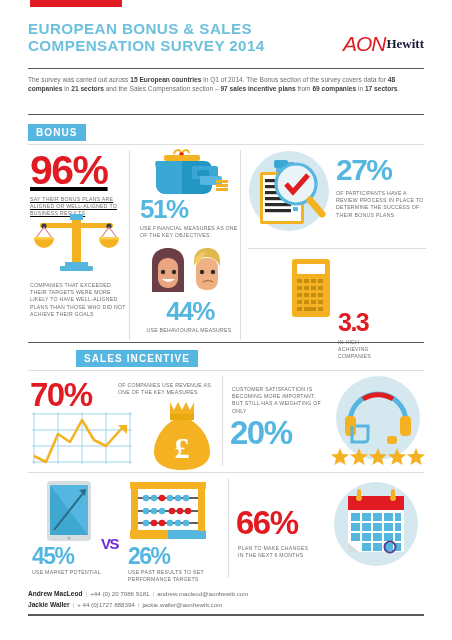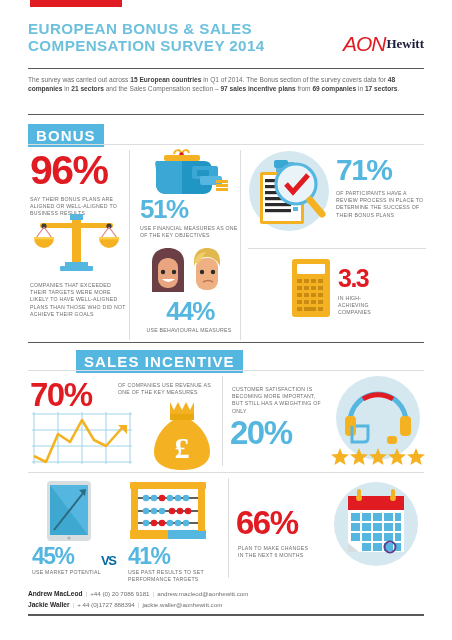--- a/index.html
+++ b/index.html
@@ -40,21 +40,21 @@
   
   .intro {
     position:absolute; left:28px; top:75px; width:398px;
     color:#6d6e71; font-size:6.6px; line-height:9.4px;
   }
   .intro b { color:#3f3f41; font-weight:bold; }
 
   
   .sectag {
     position:absolute; background:#55b7e0; color:#fff;
-    font-size:15px; font-weight:bold; letter-spacing:1.1px;
+    font-size:10px; font-weight:bold; letter-spacing:1.1px;
     padding:3px 8px 3px 8px;
   }
 
   
   .cap {
     color:#6d6e71; font-size:5.2px; line-height:7.2px;
     letter-spacing:0.25px; text-transform:uppercase;
   }
   .bignum { font-weight:bold; line-height:1; letter-spacing:-1.5px; }
   .red { color:#e01b22; }
@@ -94,21 +94,21 @@
   <div class="intro">
     <span>The survey was carried out across </span><b>15 European countries</b><span> in Q1 of 2014. The Bonus section of the survey covers data for </span><b>48 companies</b><span> in </span><b>21 sectors</b><span> and the Sales Compensation section – </span><b>97 sales incentive plans</b><span> from </span><b>69 companies</b><span> in </span><b>17 sectors</b><span>.</span>
   </div>
 
   <div class="rule" style="top:114px"></div>
 
   <div class="sectag" style="left:28px; top:124px;">BONUS</div>
 
   <div class="hline" style="left:28px; top:144px; width:396px;"></div>
 
-  <div style="position:absolute; left:30px; top:150px; width:96px;">
+  <div style="position:absolute; left:30px; top:150px; width:96px;text-decoration:underline;">
     <div class="bignum red" style="font-size:41px;">96%</div>
     <div class="cap" style="margin-top:5px; width:92px;">SAY THEIR BONUS PLANS ARE ALIGNED OR WELL-ALIGNED TO BUSINESS RESULTS</div>
   </div>
 
   <div style="position:absolute; left:32px; top:212px;">
     <svg width="88" height="62" viewBox="0 0 88 62">
       <rect x="40" y="6" width="9" height="44" fill="#f4b223"></rect>
       <rect x="38" y="2" width="13" height="6" fill="#55b7e0"></rect>
       <rect x="8" y="11" width="73" height="5" rx="2" fill="#f4b223"></rect>
       <circle cx="12" cy="14" r="2.6" fill="#3c3c3c"></circle>
@@ -192,21 +192,21 @@
       <rect x="45" y="43" width="5" height="4" fill="#55b7e0"></rect>
       <rect x="45" y="50" width="5" height="4" fill="#55b7e0"></rect>
       <rect x="45" y="57" width="5" height="4" fill="#55b7e0"></rect>
       <rect x="26" y="10" width="14" height="8" rx="2" fill="#3aa7d4"></rect>
       <circle cx="48" cy="34" r="20" fill="#eaf4f8" stroke="#55b7e0" stroke-width="3.2"></circle>
       <path d="M38 34 L45 42 L60 25" stroke="#e01b22" stroke-width="5" fill="none"></path>
       <path d="M62 50 L74 64" stroke="#f4b223" stroke-width="7" stroke-linecap="round"></path>
     </svg>
   </div>
   <div style="position:absolute; left:336px; top:155px; width:92px;">
-    <div class="bignum blue" style="font-size:30px;">71%</div>
+    <div class="bignum blue" style="font-size:30px;">27%</div>
     <div class="cap" style="margin-top:5px; width:90px;">OF PARTICIPANTS HAVE A REVIEW PROCESS IN PLACE TO DETERMINE THE SUCCESS OF THEIR BONUS PLANS</div>
   </div>
 
   <div class="hline" style="left:248px; top:248px; width:178px;"></div>
 
 
   <div style="position:absolute; left:291px; top:258px;">
     <svg width="40" height="60" viewBox="0 0 40 60">
       <rect x="1" y="1" width="38" height="58" rx="3" fill="#f4b223"></rect>
       <rect x="6" y="6" width="28" height="10" rx="1" fill="#fff"></rect>
@@ -228,21 +228,21 @@
         <rect x="20" y="42" width="5" height="4"></rect>
           <rect x="27" y="42" width="5" height="4"></rect>
         <rect x="6" y="49" width="5" height="4"></rect>
           <rect x="13" y="49" width="12" height="4"></rect>
         <rect x="27" y="49" width="5" height="4"></rect>
       </g>
     </svg>
   </div>
 
   <div style="position:absolute; left:338px; top:266px; width:48px;">
-    <div class="bignum red" style="font-size:25px;">3.3</div>
+    <div class="bignum red" style="font-size:25px;margin-top:44px;">3.3</div>
     <div class="cap" style="margin-top:4px; width:46px;">IN HIGH-ACHIEVING COMPANIES</div>
   </div>
 
 
   <div class="rule thin" style="top:342px; background:#58595b;"></div>
 
   <div class="sectag" style="left:28px; top:350px;margin-left:48px;">SALES INCENTIVE</div>
 
   <div class="hline" style="left:28px; top:370px; width:396px;"></div>
 
@@ -313,21 +313,21 @@
       <rect x="4" y="5" width="38" height="50" fill="#55b7e0"></rect>
       <path d="M4 5 L42 55 L4 55 Z" fill="#3fa8d1"></path>
       <path d="M8 50 L38 12" stroke="#2b6b82" stroke-width="2" fill="none"></path>
       <path d="M33 10 L40 9 L39 16 Z" fill="#2b6b82"></path>
       <circle cx="23" cy="58" r="1.6" fill="#aeb4b8"></circle>
     </svg>
   </div>
   <div class="bignum blue" style="position:absolute; left:32px; top:545px; font-size:23px;">45%</div>
   <div class="cap" style="position:absolute; left:32px; top:569px; width:80px;">USE MARKET POTENTIAL</div>
 
-  <div class="bignum" style="position:absolute; left:101px; top:554px; font-size:13px; color:#0369a1;">VS</div>
+  <div class="bignum" style="position:absolute; left:101px; top:536px; font-size:15px; color:#6d28d9;">VS</div>
 
   <div style="position:absolute; left:128px; top:480px;">
     <svg width="80" height="62" viewBox="0 0 80 62">
       <rect x="2" y="2" width="76" height="7" rx="1" fill="#f4b223"></rect>
       <rect x="2" y="50" width="76" height="9" rx="1" fill="#f4b223"></rect>
       <rect x="40" y="50" width="38" height="9" rx="1" fill="#55b7e0"></rect>
       <rect x="3" y="8" width="7" height="43" fill="#f4b223"></rect>
       <rect x="70" y="8" width="7" height="43" fill="#f4b223"></rect>
       <g stroke="#2b2b2b" stroke-width="1.6">
         <line x1="10" y1="18" x2="70" y2="18"></line>
@@ -349,21 +349,21 @@
           <circle cx="60" cy="31" r="3.3" fill="#e01b22"></circle>
         <circle cx="18" cy="43" r="3.3" fill="#55b7e0"></circle>
           <circle cx="26" cy="43" r="3.3" fill="#e01b22"></circle>
         <circle cx="34" cy="43" r="3.3" fill="#e01b22"></circle>
           <circle cx="42" cy="43" r="3.3" fill="#55b7e0"></circle>
         <circle cx="50" cy="43" r="3.3" fill="#55b7e0"></circle>
           <circle cx="58" cy="43" r="3.3" fill="#55b7e0"></circle>
       </g>
     </svg>
   </div>
-  <div class="bignum blue" style="position:absolute; left:128px; top:545px; font-size:23px;">41%</div>
+  <div class="bignum blue" style="position:absolute; left:128px; top:545px; font-size:23px;">26%</div>
   <div class="cap" style="position:absolute; left:128px; top:569px; width:92px;">USE PAST RESULTS TO SET PERFORMANCE TARGETS</div>
 
   <div class="vline" style="left:228px; top:478px; height:100px;"></div>
 
   <div class="bignum red" style="position:absolute; left:236px; top:506px; font-size:33px;">66%</div>
   <div class="cap" style="position:absolute; left:238px; top:545px; width:76px;">PLAN TO MAKE CHANGES IN THE NEXT 6 MONTHS</div>
 
   <div style="position:absolute; left:328px; top:478px;">
     <svg width="96" height="92" viewBox="0 0 96 92">
       <circle cx="48" cy="46" r="42" fill="#d5e8f0"></circle>

